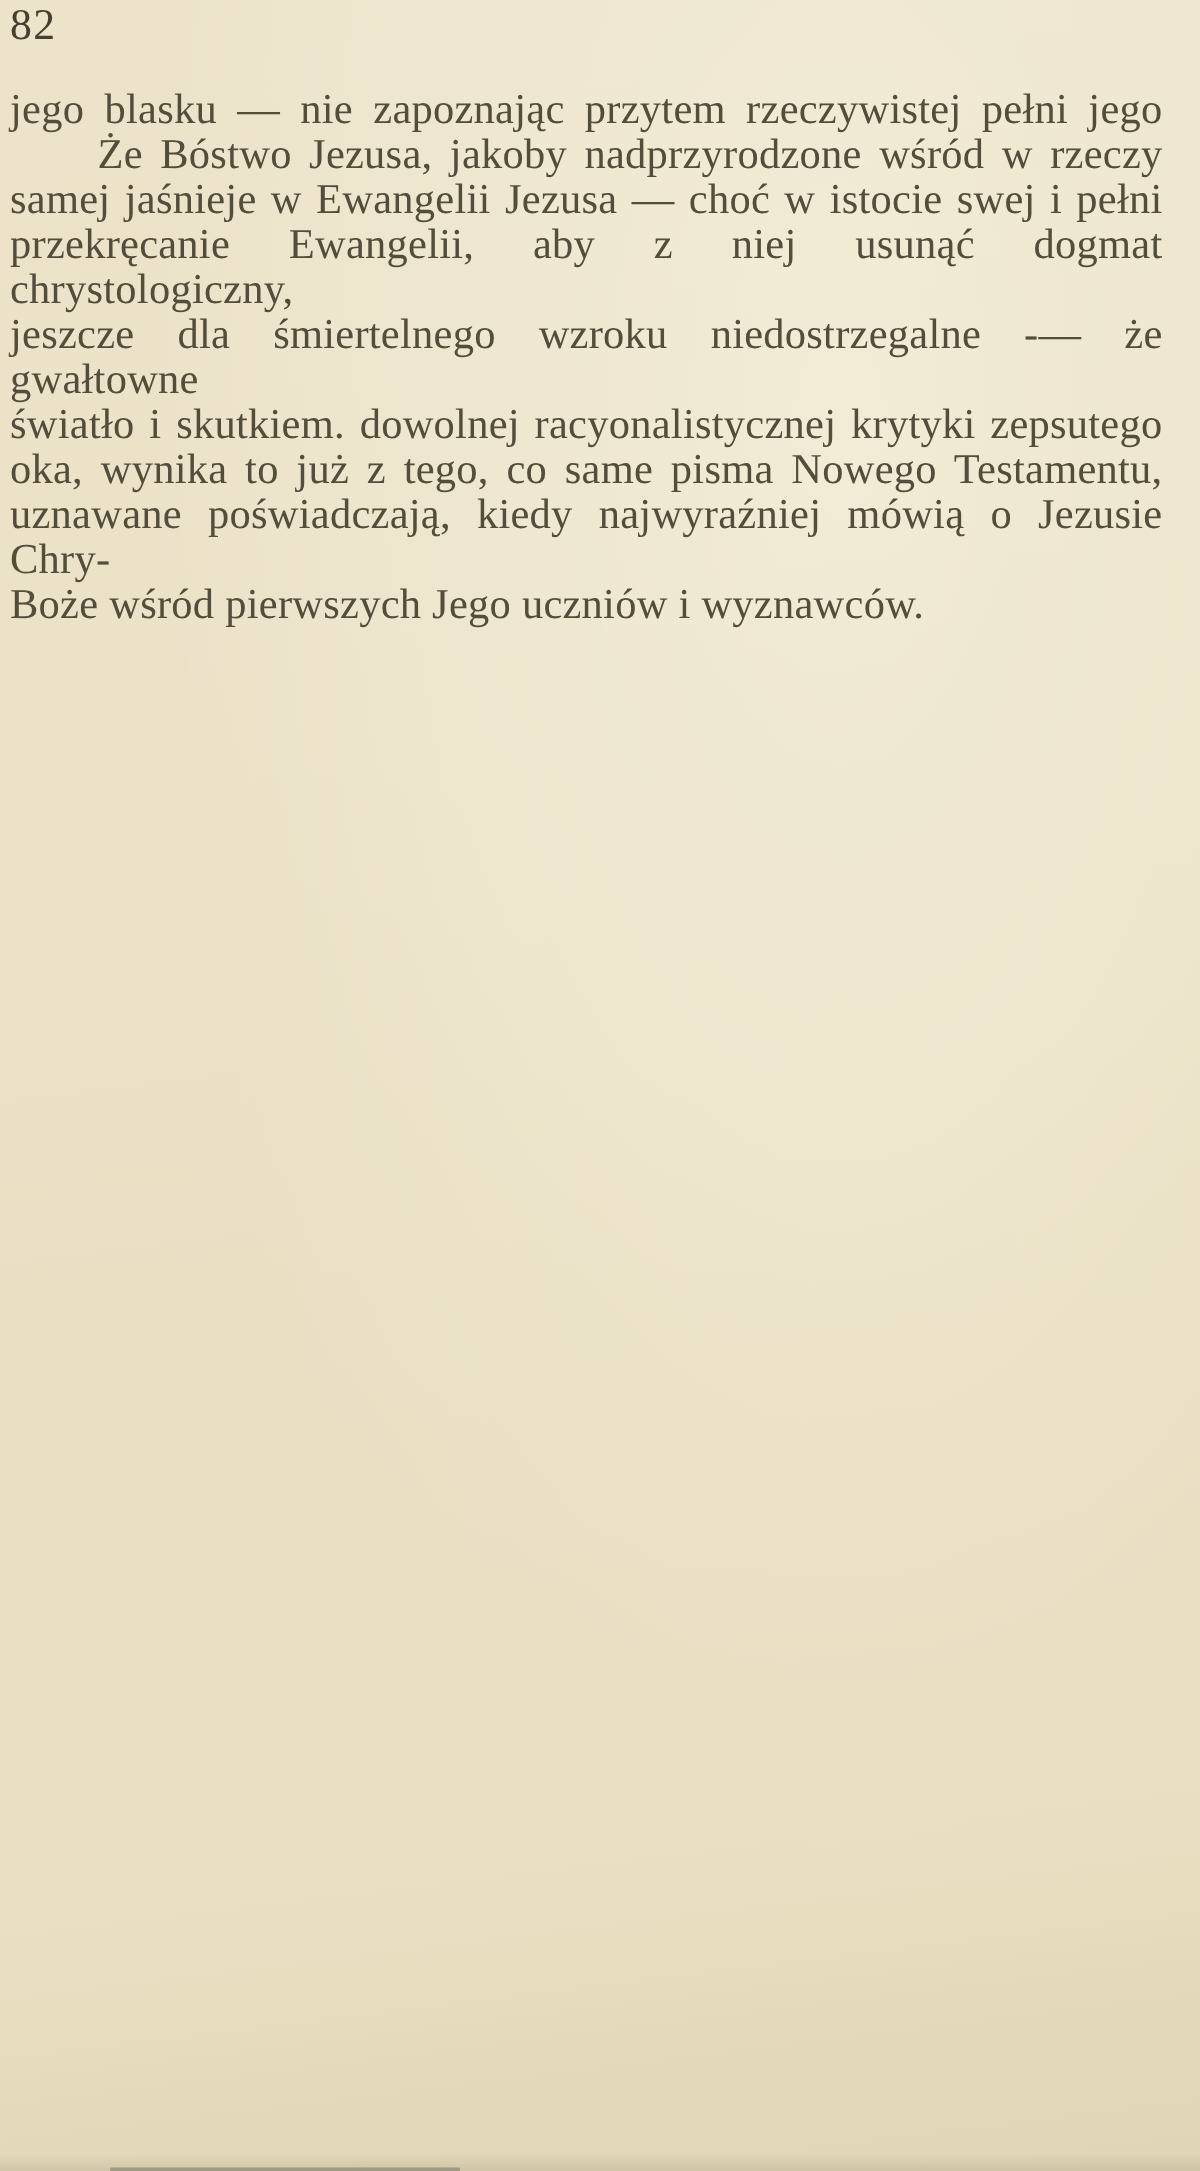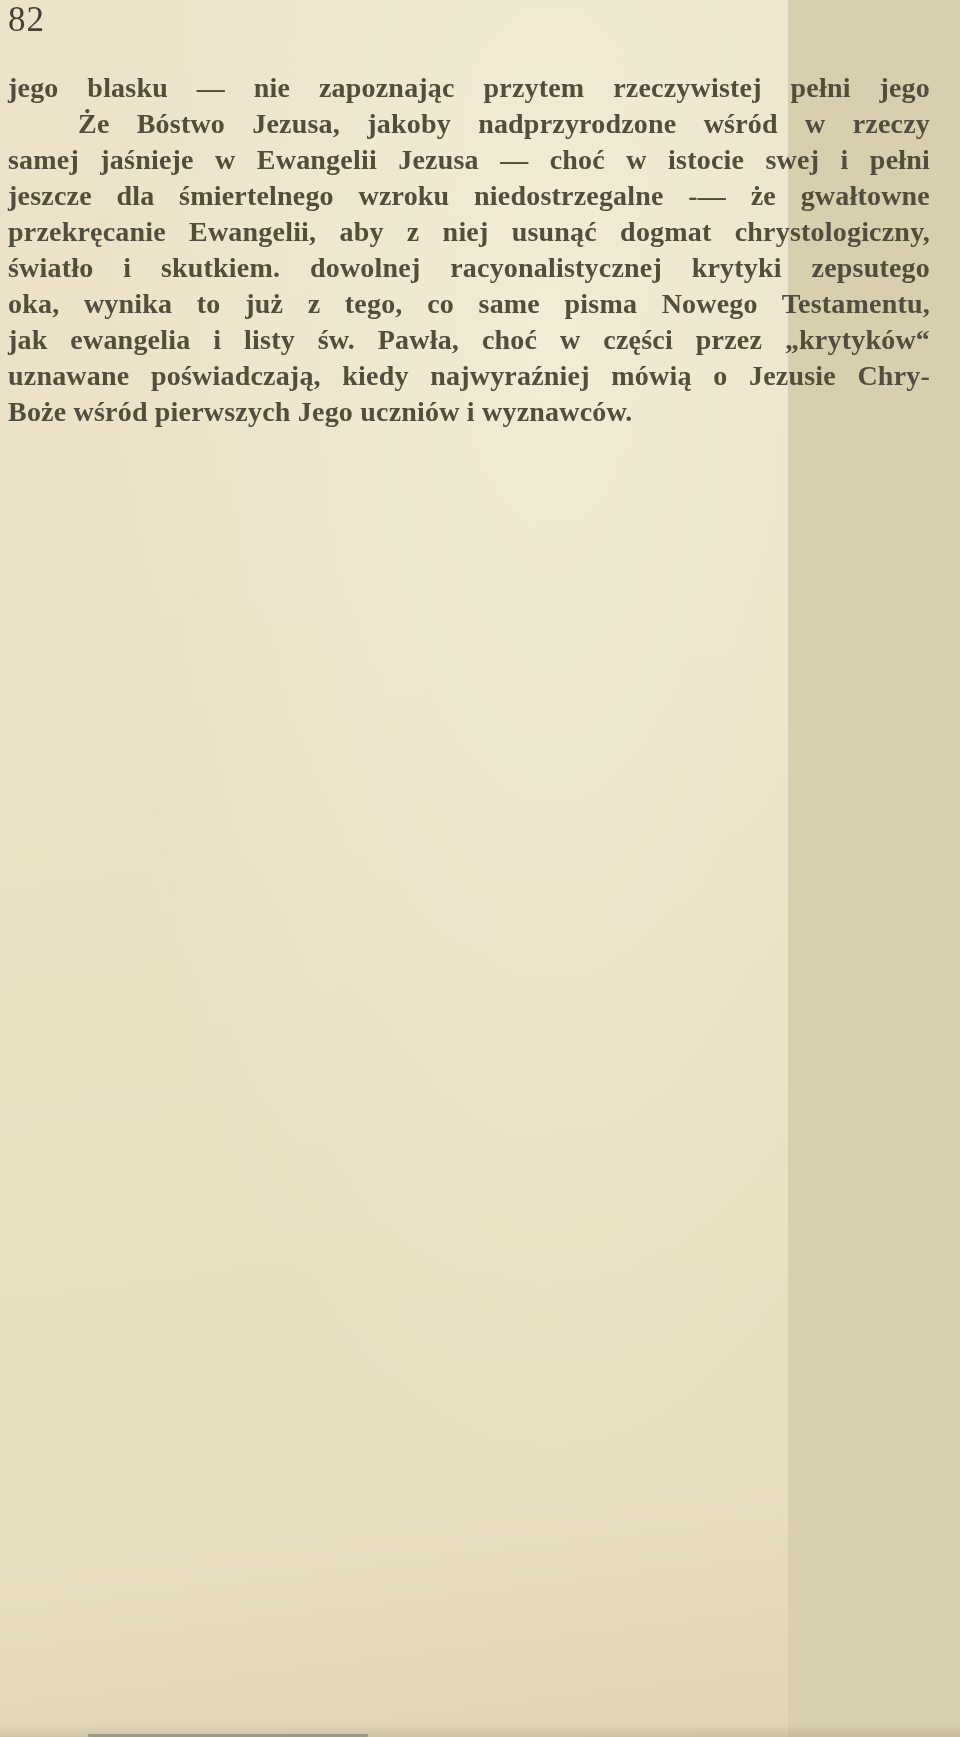--- a/index.html
+++ b/index.html
@@ -7,21 +7,21 @@
     padding: 0;
   }
   body {
     width: 960px;
     height: 1737px;
     overflow: hidden;
     background: #d8cfae;
   }
   .page {
     position: relative;
-    width: 788px;
+    width: 960px;
     height: 1737px;
     background:
       radial-gradient(ellipse at 70% 20%, rgba(255,252,238,0.35), rgba(0,0,0,0) 60%),
       linear-gradient(173deg, #ece3ca 0%, #eae1c6 45%, #e8dec1 85%, #e0d5b4 99%);
     font-family: "Liberation Serif", "DejaVu Serif", serif;
     color: #514b3c;
   }
   .page-number {
     position: absolute;
     top: 2px;
@@ -29,26 +29,25 @@
     font-size: 35px;
     line-height: 1;
     color: #45402f;
     letter-spacing: 1px;
   }
   .text-block {
     position: absolute;
     top: 70px;
     left: 8px;
     width: 922px;
-    font-size: 28px;
+    font-size: 34px;
     line-height: 36px;
     letter-spacing: 0.2px;
     color: #534d3c;
     text-rendering: optimizeLegibility;
-    font-weight: bold;
   }
   .line {
     white-space: normal;
     text-align: justify;
     text-align-last: justify;
     text-justify: inter-word;
   }
   .line.flush-left {
     text-align: left;
     text-align-last: left;
@@ -75,25 +74,24 @@
 </head>
 <body>
 
 <div class="page">
   <div class="page-number">82</div>
 
   <div class="text-block">
       <div class="line">jego blasku — nie zapoznając przytem rzeczywistej pełni jego</div>
       <div class="line" style="padding-left: 70px;">Że Bóstwo Jezusa, jakoby nadprzyrodzone wśród w rzeczy</div>
       <div class="line">samej jaśnieje w Ewangelii Jezusa — choć w istocie swej i pełni</div>
+      <div class="line">przekręcanie Ewangelii, aby z niej usunąć dogmat chrystologiczny,</div>
       <div class="line">jeszcze dla śmiertelnego wzroku niedostrzegalne -— że gwałtowne</div>
-      <div class="line">przekręcanie Ewangelii, aby z niej usunąć dogmat chrystologiczny,</div>
       <div class="line">światło i skutkiem. dowolnej racyonalistycznej krytyki zepsutego</div>
       <div class="line">oka, wynika to już z tego, co same pisma Nowego Testamentu,</div>
-      <div class="line">jak ewangelia i listy św. Pawła, choć w części przez „krytyków“</div>
       <div class="line">uznawane poświadczają, kiedy najwyraźniej mówią o Jezusie Chry-</div>
       <div class="line flush-left">Boże wśród pierwszych Jego uczniów i wyznawców.</div>
     </div>
 
   <div class="scan-smudge"></div>
 
   <div class="bottom-shade"></div>
 </div>
 
 </body></html>

